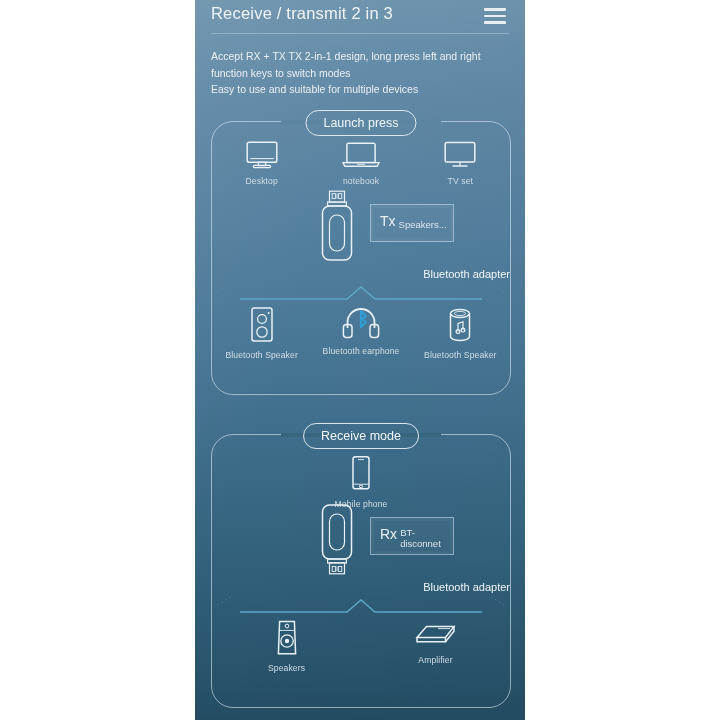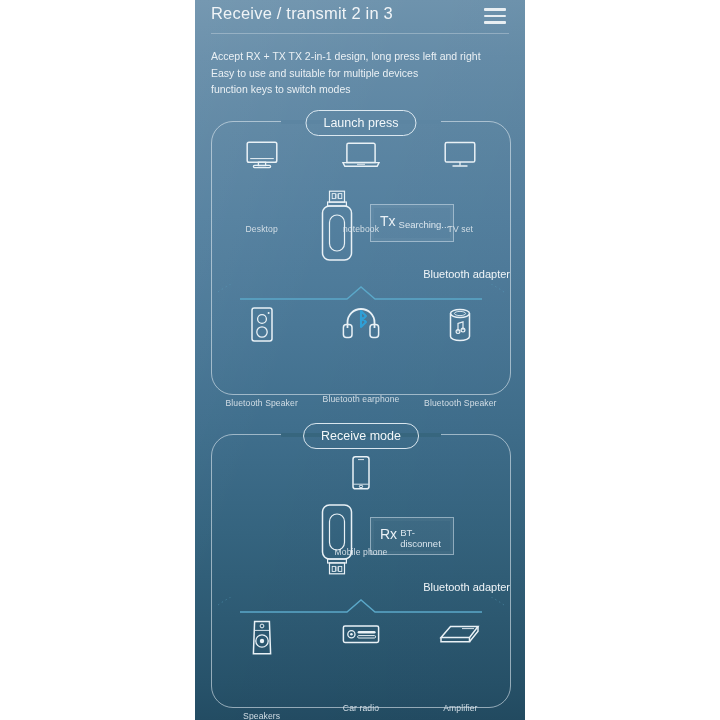--- a/index.html
+++ b/index.html
@@ -76,21 +76,21 @@
     font-size:12.5px;color:#f2f7fa;white-space:nowrap;
   }
   
   .card-label:before{
     content:"";position:absolute;left:-1px;right:-1px;top:11px;height:3px;
     background:transparent;
   }
 
   
   .row{position:absolute;left:0;width:298px;display:flex;}
-  .cell{flex:1;display:flex;flex-direction:column;align-items:center;gap:48px;}
+  .cell{flex:1;display:flex;flex-direction:column;align-items:center;}
   .cell .cap{
     margin-top:6px;font-size:8.6px;color:#d3dee6;white-space:nowrap;
     letter-spacing:.1px;
   }
   .ico{display:block;}
 
   
   .adapter-block{position:absolute;left:0;width:298px;}
   .adapter-usb{position:absolute;}
   .status-box{
@@ -127,22 +127,22 @@
       <div id="menu-btn">
         <i></i>
         <i></i>
         <i></i>
       </div>
 
       <div id="hr"></div>
 
       <div id="subtitle">
         <div>Accept RX + TX TX 2-in-1 design, long press left and right</div>
+        <div>function keys to switch modes</div>
         <div>Easy to use and suitable for multiple devices</div>
-        <div>function keys to switch modes</div>
       </div>
     </div>
 
     <div class="card" id="card-launch">
 
       <svg width="160" height="4" style="position:absolute;left:50%;top:-2.5px;transform:translateX(-50%);">
         <rect x="0" y="0" width="160" height="4" fill="#5c85a2"></rect>
       </svg>
 
       <div class="card-label">Launch press</div>
@@ -189,21 +189,21 @@
 
           <rect x="11.6" y="12" width="18.8" height="4" fill="none" stroke="#e9f1f6" stroke-width="1.2"></rect>
 
           <rect x="6.5" y="16" width="29" height="54" rx="7" fill="none" stroke="#e9f1f6" stroke-width="1.5"></rect>
 
           <rect x="13.5" y="25" width="15" height="36" rx="7.5" fill="none" stroke="#e9f1f6" stroke-width="1.2"></rect>
         </svg>
 
         <div class="status-box" style="left:158px;top:14px;width:82px;height:36px;">
           <span class="tx">Tx</span>
-          <span class="st">Searching...</span>
+          <span class="st">Speakers...</span>
         </div>
       </div>
 
       <div class="adapter-name" style="top:146px;">Bluetooth adapter</div>
 
       <svg class="connector" style="top:162px;" viewBox="0 0 298 20">
         <path d="M6 42 C 40 18, 80 12, 149 12" fill="none" stroke="#5ba8c9" stroke-width="0.7" stroke-dasharray="1.5 3" opacity="0.55" transform="translate(0,-34)"></path>
         <path d="M292 42 C 258 18, 218 12, 149 12" fill="none" stroke="#5ba8c9" stroke-width="0.7" stroke-dasharray="1.5 3" opacity="0.55" transform="translate(0,-34)"></path>
         <path d="M28 15 L 135 15 L 149 3 L 163 15 L 270 15" fill="none" stroke="#5ba8c9" stroke-width="1.4"></path>
       </svg>
@@ -300,30 +300,20 @@
           <svg class="ico" width="28" height="38" viewBox="0 0 28 38">
             <path d="M6.6 2.4 h14.8 l1.2 32.4 H5.4 z" fill="none" stroke="#e9f1f6" stroke-width="1.5"></path>
             <line x1="6.1" y1="11.4" x2="21.9" y2="11.4" stroke="#e9f1f6" stroke-width="0.9"></line>
             <circle cx="14" cy="22" r="6.2" fill="none" stroke="#e9f1f6" stroke-width="1.3"></circle>
             <circle cx="14" cy="22" r="2.2" fill="#e9f1f6"></circle>
             <circle cx="14" cy="7" r="1.9" fill="none" stroke="#e9f1f6" stroke-width="1"></circle>
           </svg>
           <div class="cap">Speakers</div>
         </div>
 
-        <div class="cell">
-          <svg class="ico" width="40" height="30" viewBox="0 0 40 30">
-            <rect x="2.4" y="7" width="35.2" height="16.4" rx="1.6" fill="none" stroke="#e9f1f6" stroke-width="1.5"></rect>
-            <circle cx="10.4" cy="15.2" r="3.6" fill="none" stroke="#e9f1f6" stroke-width="1.3"></circle>
-            <circle cx="10.4" cy="15.2" r="1.3" fill="#e9f1f6"></circle>
-            <rect x="16.6" y="12" width="18" height="2.6" rx="1.3" fill="#e9f1f6"></rect>
-            <rect x="16.6" y="16.6" width="18" height="2.4" rx="1.2" fill="none" stroke="#e9f1f6" stroke-width="1"></rect>
-          </svg>
-          <div class="cap">Car radio</div>
-        </div>
 
         <div class="cell">
           <svg class="ico" width="44" height="30" viewBox="0 0 44 30">
             <path d="M3 18.4 L12.5 7.4 H40 L31.5 18.4 Z" fill="none" stroke="#e9f1f6" stroke-width="1.5"></path>
             <path d="M3 18.4 v4.4 h28.5 v-4.4" fill="none" stroke="#e9f1f6" stroke-width="1.5"></path>
             <path d="M31.5 22.8 L40 12.2 V7.4" fill="none" stroke="#e9f1f6" stroke-width="1.5"></path>
             <line x1="24" y1="9.6" x2="36" y2="9.6" stroke="#e9f1f6" stroke-width="0.9"></line>
           </svg>
           <div class="cap">Amplifier</div>
         </div>

